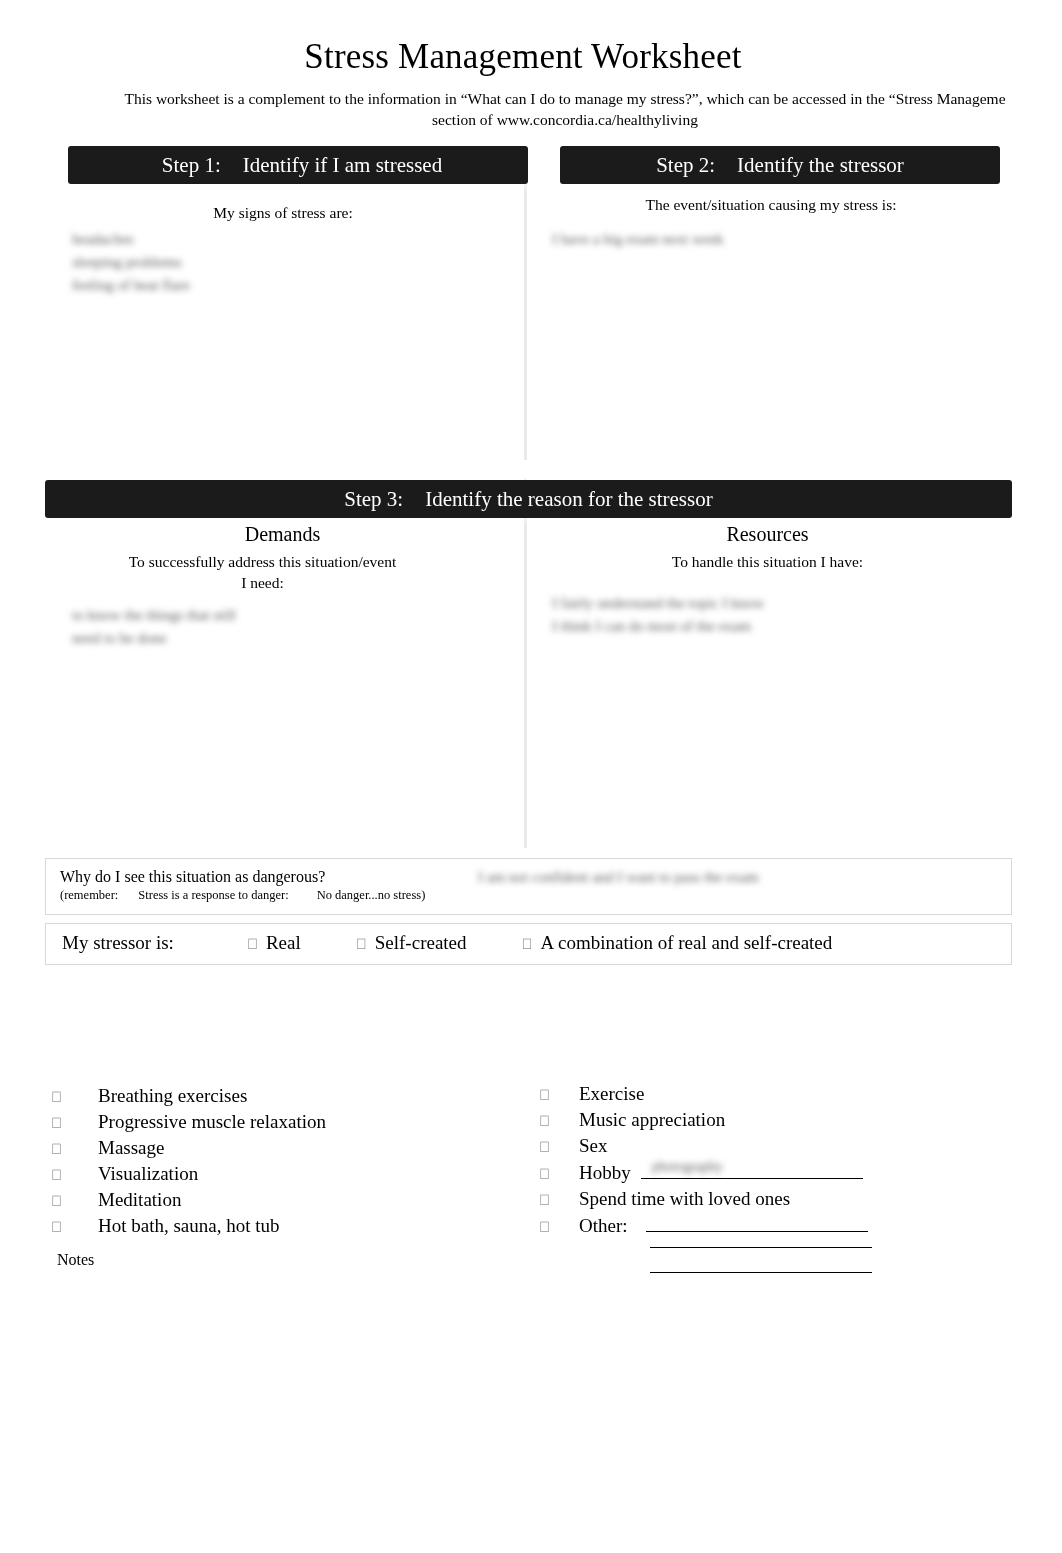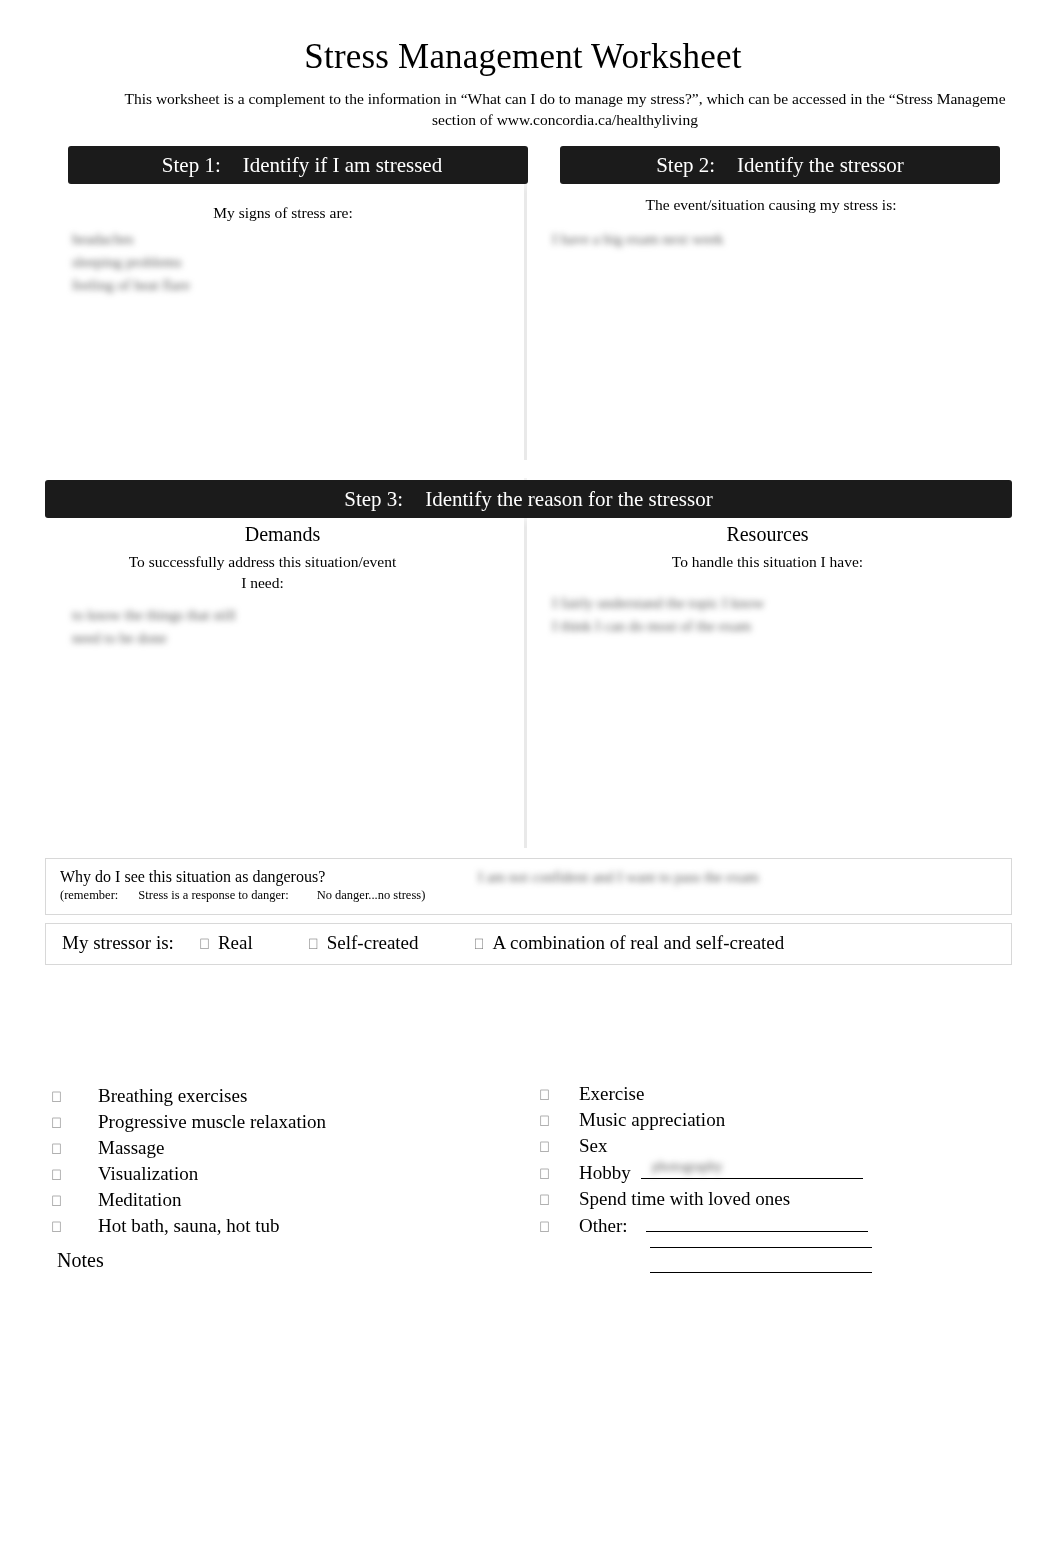--- a/index.html
+++ b/index.html
@@ -145,21 +145,21 @@
   }
   #danger-remember .sp1 { display: inline-block; width: 20px; }
   #danger-remember .sp2 { display: inline-block; width: 28px; }
 
   #stressor-row {
     position: absolute;
     left: 62px; top: 930px;
     font-size: 19px; line-height: 26px;
     white-space: nowrap;
   }
-  #stressor-row .label { margin-right: 26px; }
+  #stressor-row .label { margin-right: 74px; }
   #stressor-row .opt { margin-right: 56px; }
   #stressor-row .opt:last-child { margin-right: 0; }
   .cbx {
     font-family: "DejaVu Sans", sans-serif;
     font-size: 15px;
     color: #6a6a6a;
     margin-right: 9px;
     display: inline-block;
   }
 
@@ -215,21 +215,21 @@
     border-bottom: 1.6px solid #000;
     left: 650px;
     width: 222px;
   }
   #extra-rule-1 { top: 1247px; }
   #extra-rule-2 { top: 1272px; }
 
   #notes-label {
     position: absolute;
     left: 57px; top: 1250px;
-    font-size: 20px; line-height: 20px;
+    font-size: 16px; line-height: 20px;
   }
 
   
   .glow { text-shadow: 0 0 6px rgba(255,255,255,0.9); }
 </style>
 </head>
 <body>
 
 <div id="page">
 

